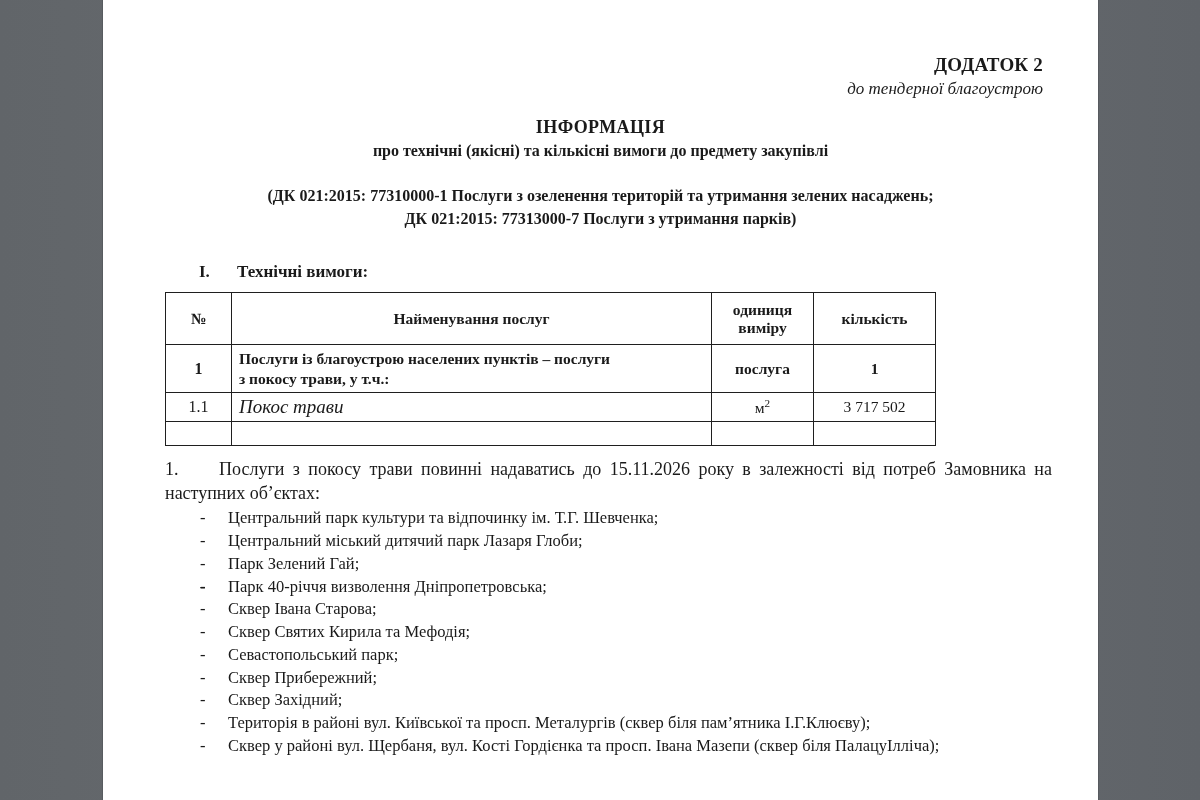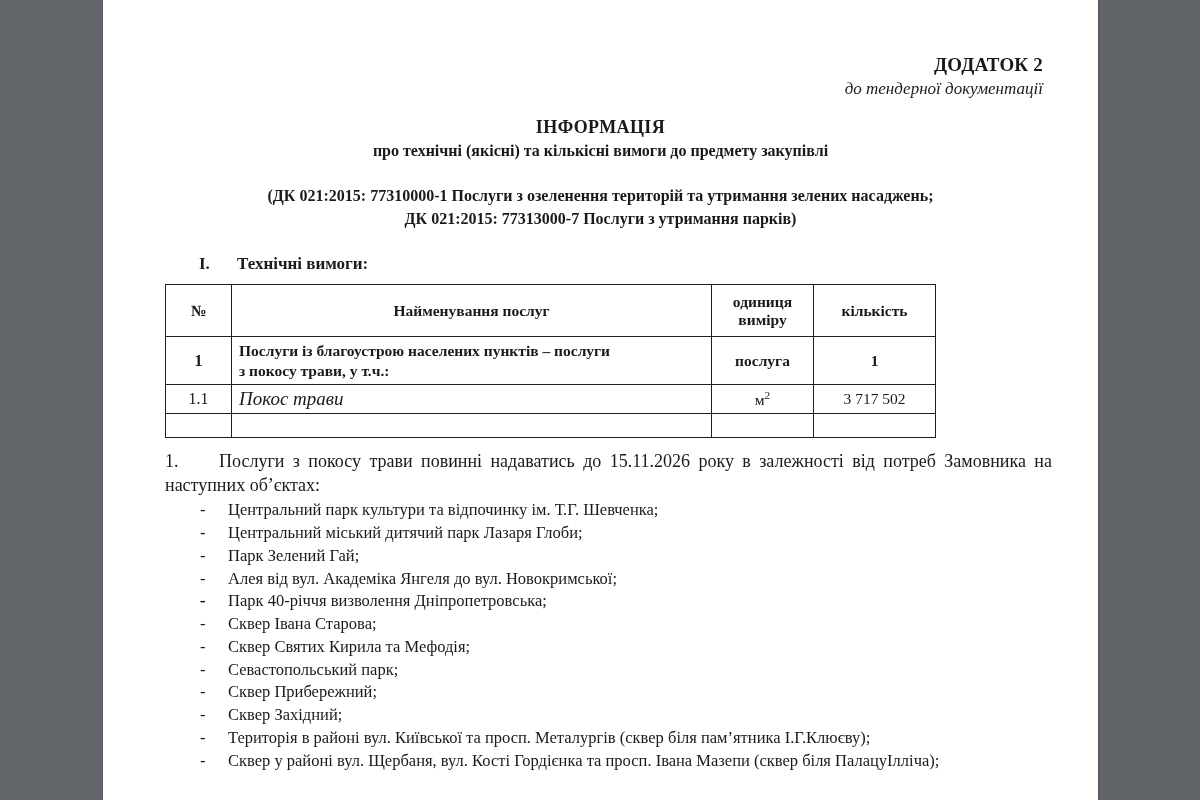--- a/index.html
+++ b/index.html
@@ -83,21 +83,21 @@
     line-height: 1.45;
   }
   .t-dk {
     font-weight: bold;
     font-size: 16px;
     line-height: 1.45;
   }
 
   
   .section-head {
-    margin: 24px 0 10px 0;
+    margin: 32px 0 10px 0;
     padding-left: 96px;
     font-weight: bold;
     font-size: 17px;
   }
   .section-head .numeral {
     display: inline-block;
     width: 38px;
   }
 
   
@@ -169,21 +169,21 @@
 </head>
 <body>
 
 <div id="viewport">
 
   <div id="page">
     <div id="sheet">
 
       <div class="hdr-wrap">
         <div class="dodatok">ДОДАТОК 2</div>
-        <div class="dodatok-sub">до тендерної документації</div>
+        <div class="dodatok-sub">до тендерної благоустрою</div>
       </div>
 
       <div class="title-block">
         <div class="t-main">ІНФОРМАЦІЯ</div>
         <div class="t-sub">про технічні (якісні) та кількісні вимоги до  предмету закупівлі</div>
         <div class="t-gap"></div>
         <div class="t-dk">(ДК 021:2015: 77310000-1 Послуги з озеленення територій та утримання зелених насаджень;</div>
         <div class="t-dk">ДК 021:2015: 77313000-7 Послуги з утримання парків)</div>
       </div>
 
@@ -237,21 +237,21 @@
       </div>
 
       <div class="para">
         <span class="lead">1.</span><span>Послуги з покосу трави повинні надаватись до 15.11.2026 року в залежності від потреб Замовника на наступних об’єктах:</span>
       </div>
 
       <ul class="objects" id="objects-list">
           <li><span class="dash">-</span><span>Центральний парк культури та відпочинку ім. Т.Г. Шевченка;</span></li>
           <li><span class="dash">-</span><span>Центральний міський дитячий парк Лазаря Глоби;</span></li>
           <li><span class="dash">-</span><span> Парк Зелений Гай;</span></li>
-          <li><span class="dash">-</span><span>Алея від вул. Академіка Янгеля до вул. Новокримської;</span></li>
+          <li><span class="dash">-</span></li>
           <li><span class="dash">-</span></li>
           <li><span class="dash">-</span><span>Парк 40-річчя визволення Дніпропетровська;</span></li>
           <li><span class="dash">-</span><span>Сквер Івана Старова;</span></li>
           <li><span class="dash">-</span><span>Сквер Святих Кирила та Мефодія;</span></li>
           <li><span class="dash">-</span><span>Севастопольський парк;</span></li>
           <li><span class="dash">-</span><span>Сквер Прибережний;</span></li>
           <li><span class="dash">-</span><span>Сквер Західний;</span></li>
           <li><span class="dash">-</span><span>Територія в районі вул. Київської та просп. Металургів (сквер біля пам’ятника І.Г.Клюєву);</span></li>
           <li><span class="dash">-</span><span>Сквер у районі вул. Щербаня, вул. Кості Гордієнка та просп. Івана Мазепи (сквер біля ПалацуІлліча);</span></li>
         </ul>

